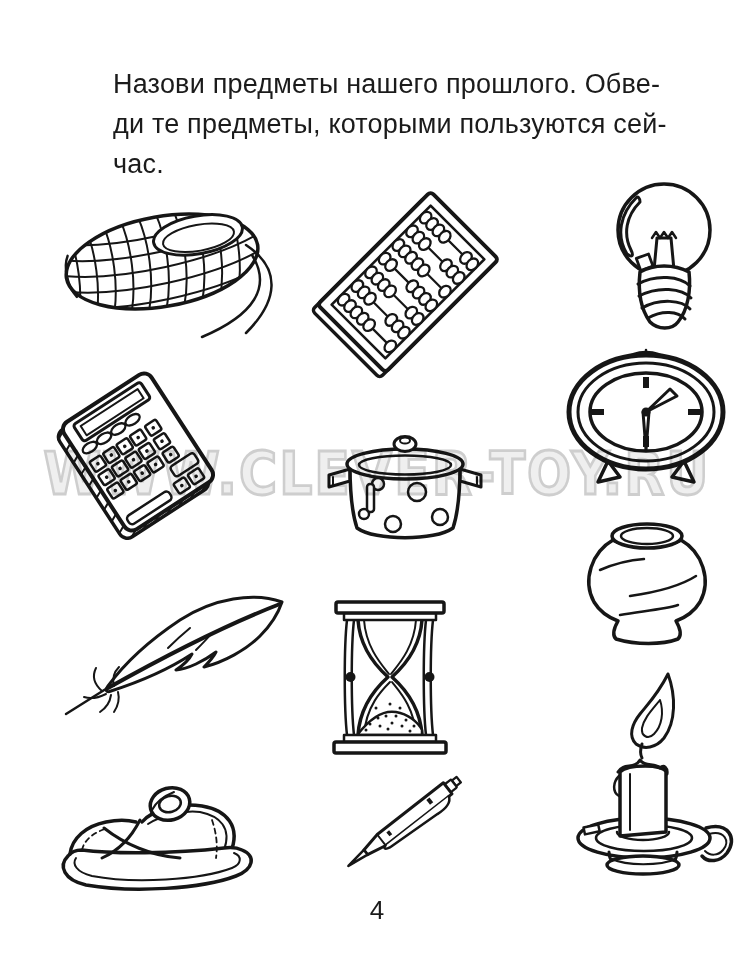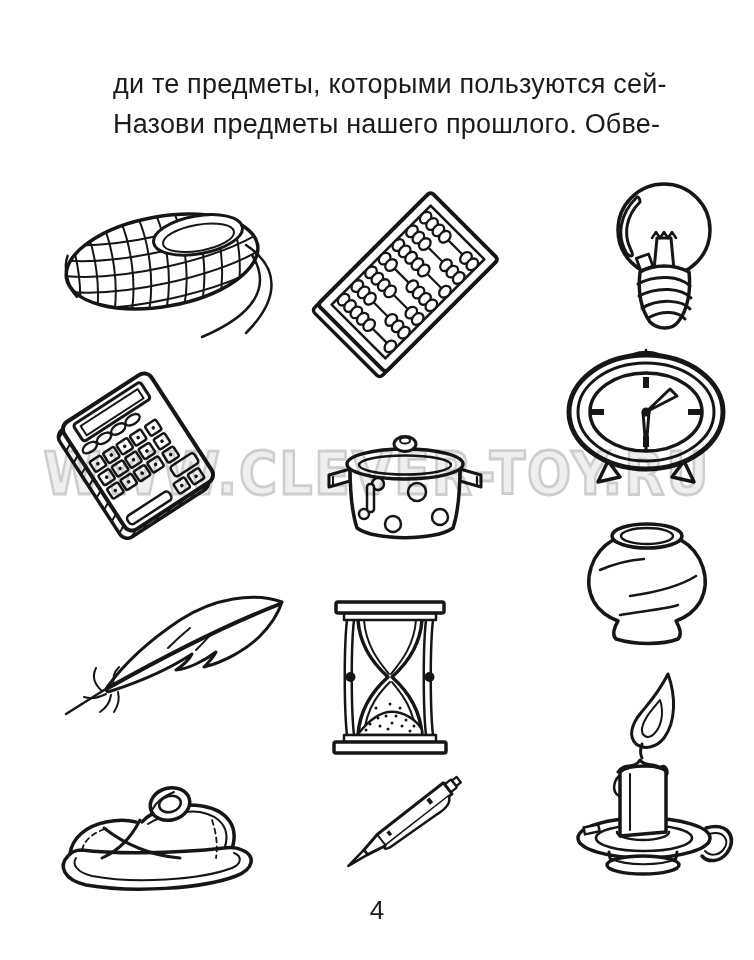--- a/index.html
+++ b/index.html
@@ -38,22 +38,23 @@
   .ln{stroke:#161616;fill:none;stroke-linecap:round;stroke-linejoin:round;}
   .fw{stroke:#161616;fill:#ffffff;stroke-linecap:round;stroke-linejoin:round;}
   .fb{fill:#161616;stroke:none;}
 </style>
 </head>
 <body>
 
 <div class="page">
 
   <div class="heading">
+    <div>Назови предметы нашего прошлого. Обве-</div>
     <div>ди те предметы, которыми пользуются сей-</div>
-    <div>Назови предметы нашего прошлого. Обве-</div>
+    <div>час.</div>
   </div>
 
   <div class="figure" style="left:50px;top:183px;width:250px;height:165px">
     <svg viewBox="0 0 250 165">
       <defs>
           <clipPath id="lapclip">
             <ellipse cx="112" cy="78" rx="97" ry="45"></ellipse>
           </clipPath>
         </defs>
       <g transform="rotate(-10 115 78)">

